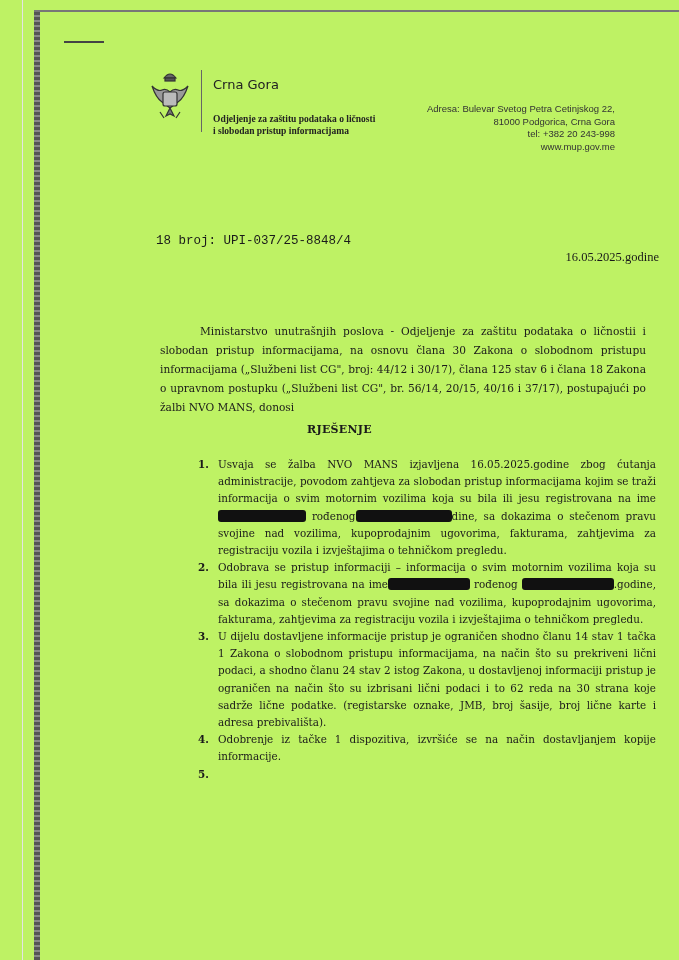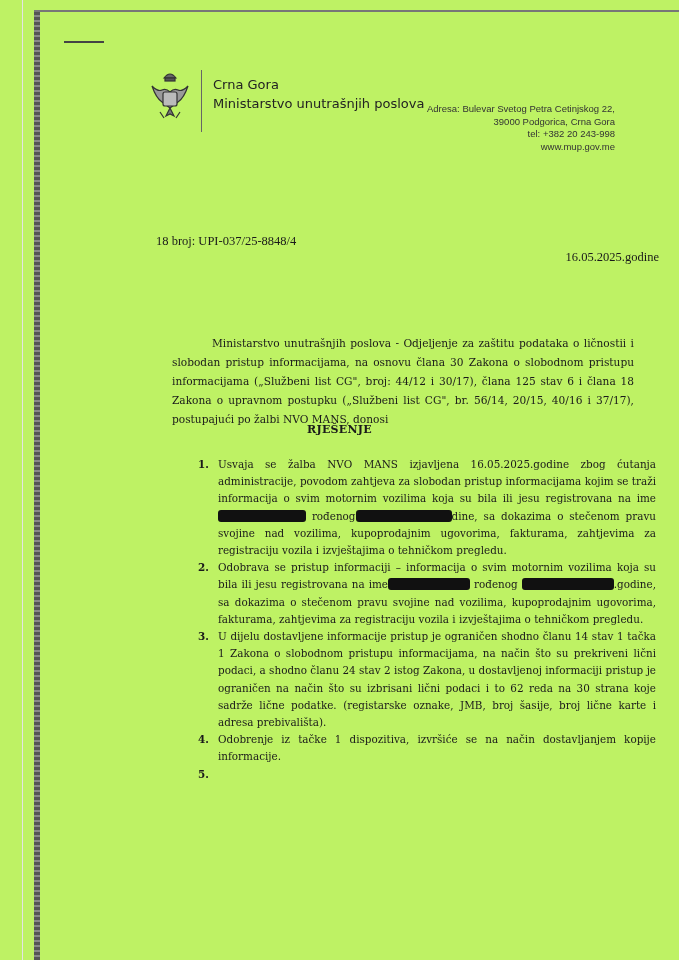--- a/index.html
+++ b/index.html
@@ -17,26 +17,26 @@
   .hdr-country { position: absolute; left: 213px; top: 77px; font-family: "DejaVu Sans", "Liberation Sans", sans-serif;
                  font-size: 13px; color: #222; }
   .hdr-ministry { position: absolute; left: 213px; top: 96px; font-family: "DejaVu Sans", "Liberation Sans", sans-serif;
                   font-size: 13px; color: #222; white-space: nowrap; }
   .hdr-dept { position: absolute; left: 213px; top: 113px; font-family: "Liberation Serif", serif;
               font-weight: bold; font-size: 9.5px; line-height: 12px; color: #222; }
 
   .addr { position: absolute; right: 64px; top: 103px; text-align: right;
           font-family: "Liberation Sans", sans-serif; font-size: 9.5px; line-height: 12.5px; color: #333; }
 
-  .ref-number { position: absolute; left: 156px; top: 234px; font-family: Liberation Serif, serif; font-size: 12.5px; }
+  .ref-number { position: absolute; left: 156px; top: 234px; font-family: Liberation Mono, monospace; font-size: 12.5px; }
   .doc-date { position: absolute; right: 20px; top: 250px; font-family: "Liberation Serif", serif; font-size: 12.5px; }
 
   .preamble { position: absolute; left: 156px; top: 318px; width: 494px;
               font-family: "DejaVu Serif", serif; font-size: 10.6px; line-height: 19px; text-align: justify; }
-  .preamble p { margin: 16px; text-indent: 40px; }
+  .preamble p { margin: 4px; text-indent: 40px; }
 
   .title { position: absolute; left: 0; width: 679px; top: 423px; text-align: center;
            font-family: "DejaVu Serif", serif; font-weight: bold; font-size: 11px; letter-spacing: 0.3px; }
 
   .items { position: absolute; left: 196px; top: 456px; width: 460px; margin: 0; padding: 0; list-style: none;
            font-family: "DejaVu Serif", serif; font-size: 10.4px; line-height: 17.2px; }
   .items li { position: relative; padding-left: 22px; text-align: justify; margin-bottom: 0; }
   .items .num { position: absolute; left: 2px; top: 0; font-weight: bold; }
   .redact { display: inline-block; height: 12px; background: #111; border-radius: 3px; vertical-align: -2px; }
   .r1 { width: 88px; } .r2 { width: 96px; } .r3 { width: 82px; } .r4 { width: 92px; }
@@ -57,25 +57,28 @@
         <rect x="17" y="10" width="10" height="3" fill="#555"></rect>
         <path d="M4 18 Q8 30 14 34 L22 40 L30 34 Q36 30 40 18 Q34 24 30 22 Q26 20 22 24 Q18 20 14 22 Q10 24 4 18 Z" fill="#999"></path>
         <rect x="15" y="24" width="14" height="14" rx="2" fill="#bbb"></rect>
         <path d="M22 40 L18 48 L22 46 L26 48 Z" fill="#777"></path>
         <path d="M12 44 L16 50 M32 44 L28 50"></path>
       </g>
     </svg>
   </div>
   <div class="header-rule"></div>
   <div class="hdr-country">Crna Gora</div>
-  <div class="hdr-ministry">Ministarstvo unutrašnjih poslova</div>
+  <div class="hdr-dept">
+    <div>Odjeljenje za zaštitu podataka o ličnosti</div>
+    <div>i slobodan pristup informacijama</div>
+  </div>
 
   <div class="addr">
     <div>Adresa: Bulevar Svetog Petra Cetinjskog 22,</div>
-    <div>39000 Podgorica, Crna Gora</div>
+    <div>81000 Podgorica, Crna Gora</div>
     <div>tel: +382 20 243-998</div>
     <div>www.mup.gov.me</div>
   </div>
 
   <div class="ref-number">18 broj: UPI-037/25-8848/4</div>
   <div class="doc-date">16.05.2025.godine</div>
 
   <div class="preamble">
     <p>Ministarstvo unutrašnjih poslova - Odjeljenje za zaštitu podataka o ličnostii i slobodan pristup informacijama, na osnovu člana 30 Zakona o slobodnom pristupu informacijama („Službeni list CG", broj: 44/12 i 30/17), člana 125 stav 6 i člana 18 Zakona o upravnom postupku („Službeni list CG", br. 56/14, 20/15, 40/16 i 37/17), postupajući po žalbi NVO MANS, donosi</p>
   </div>

